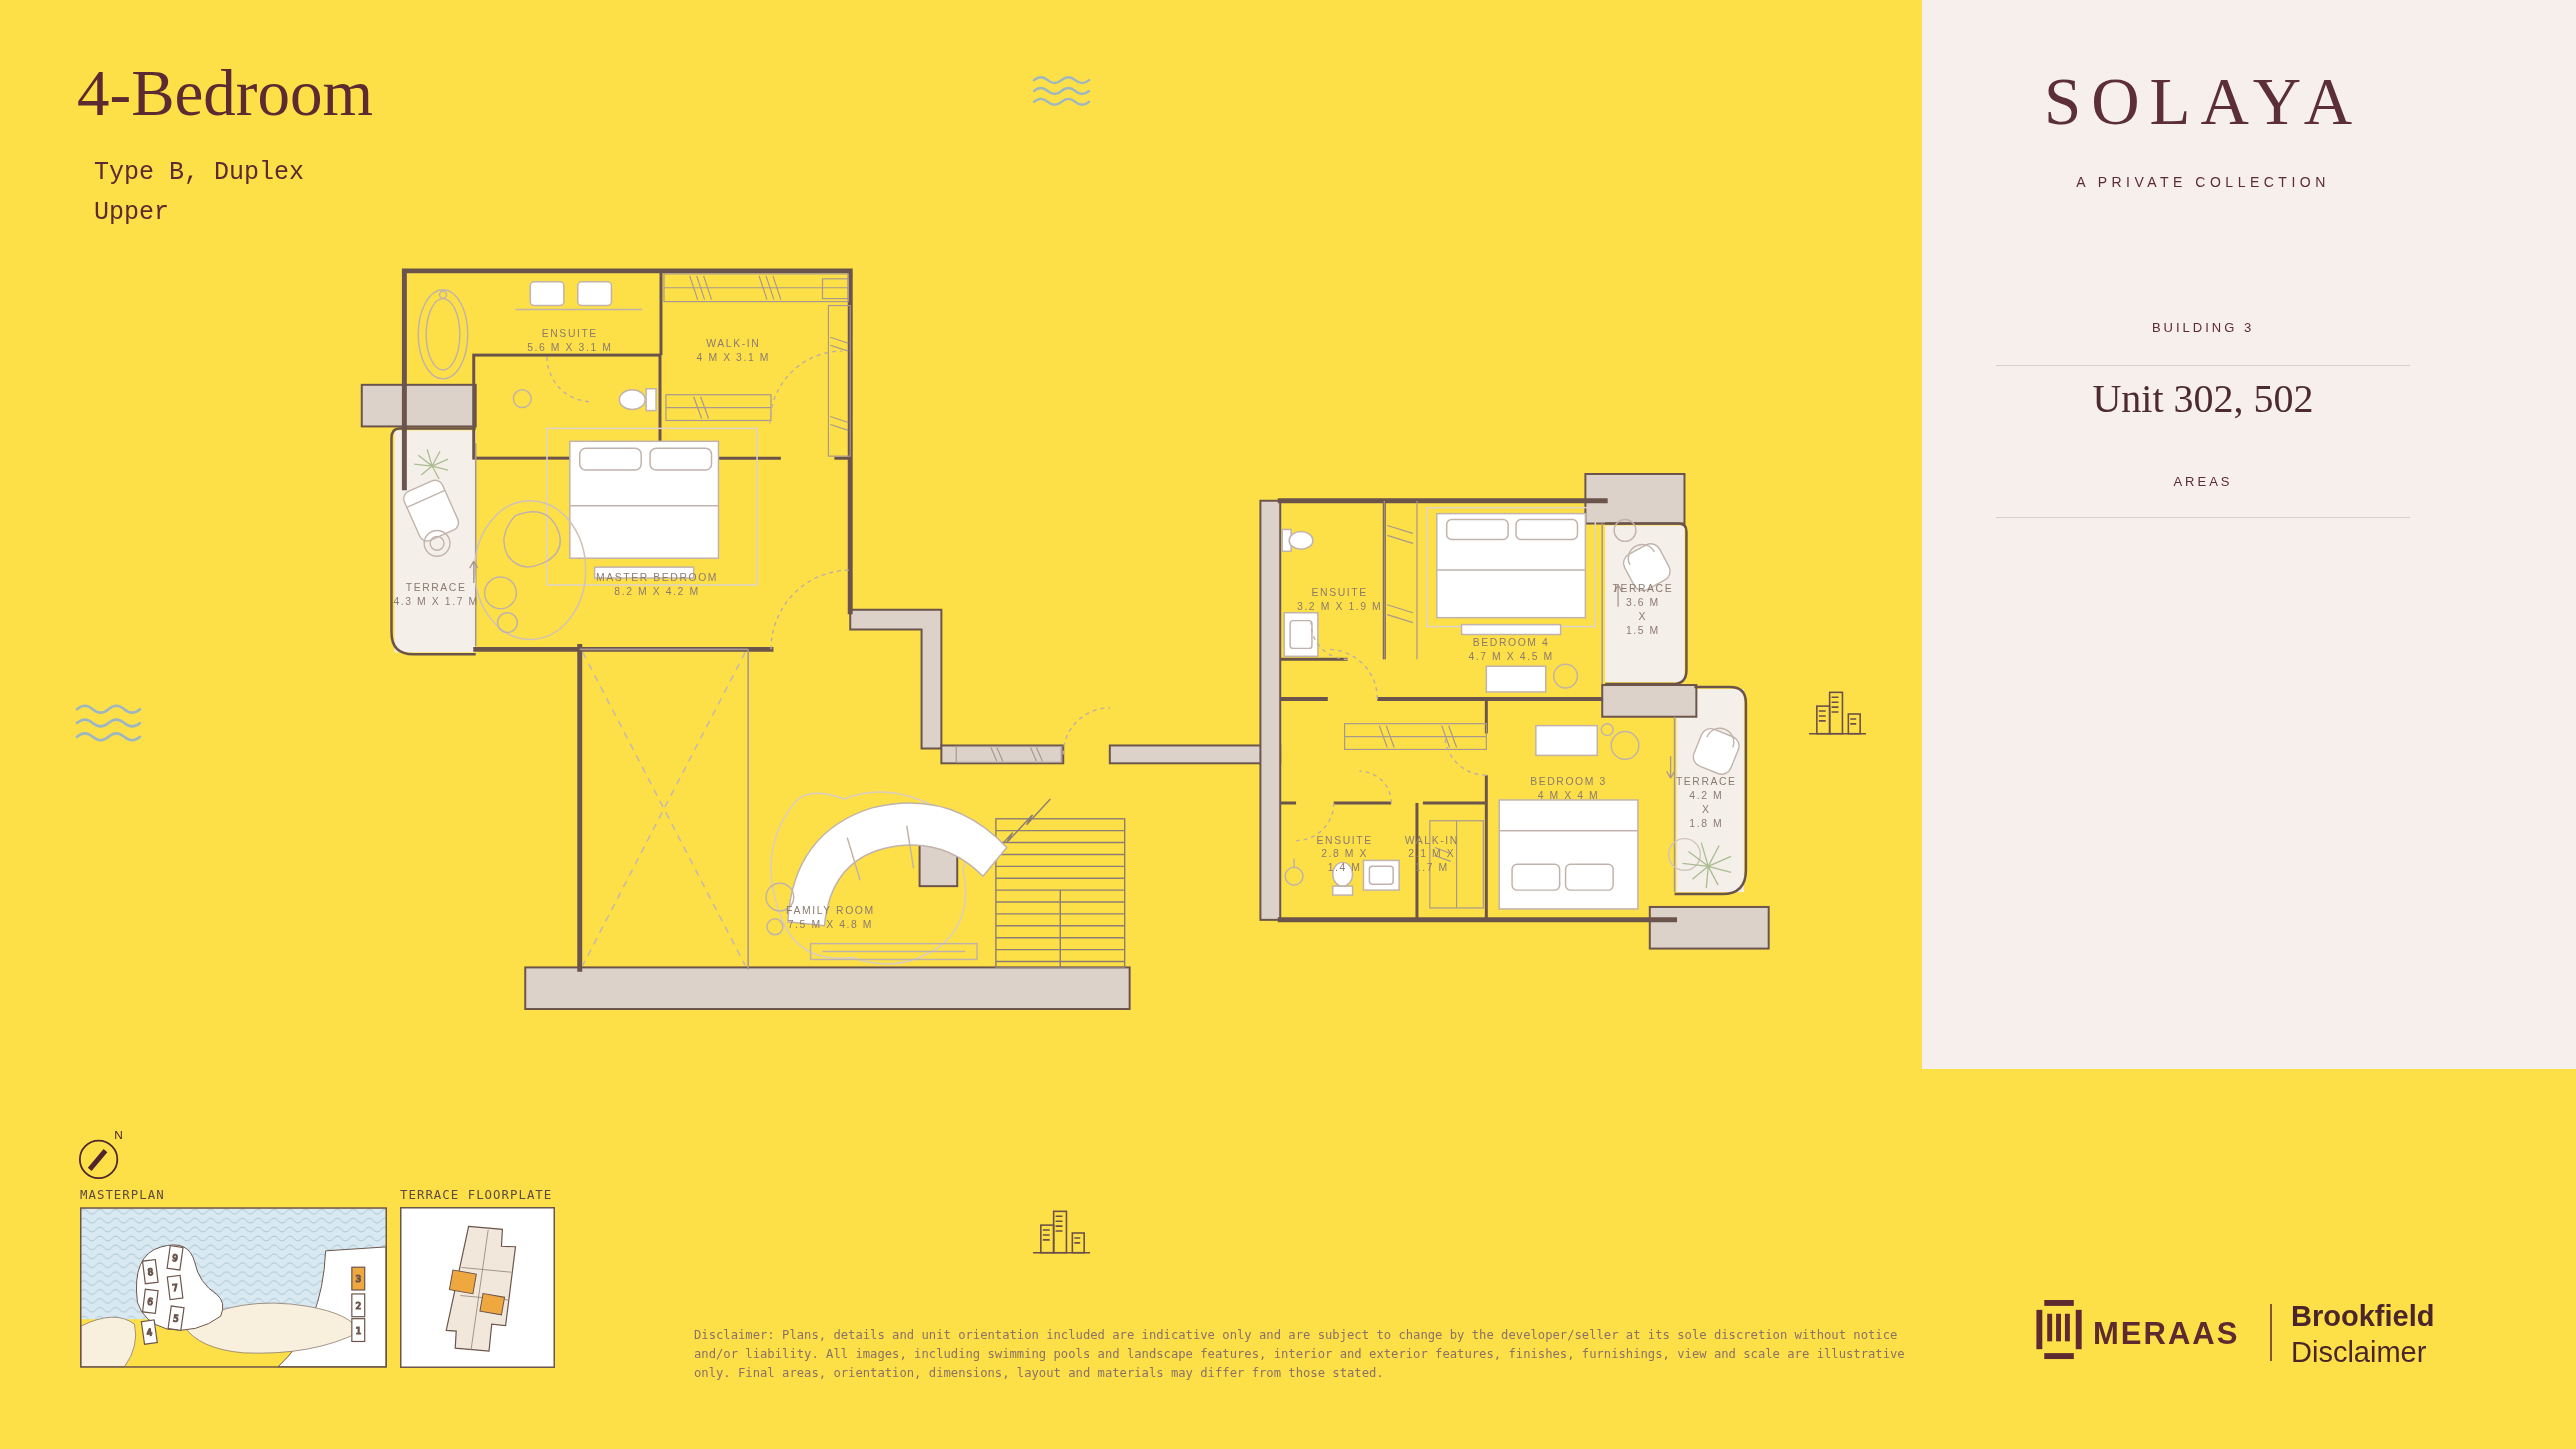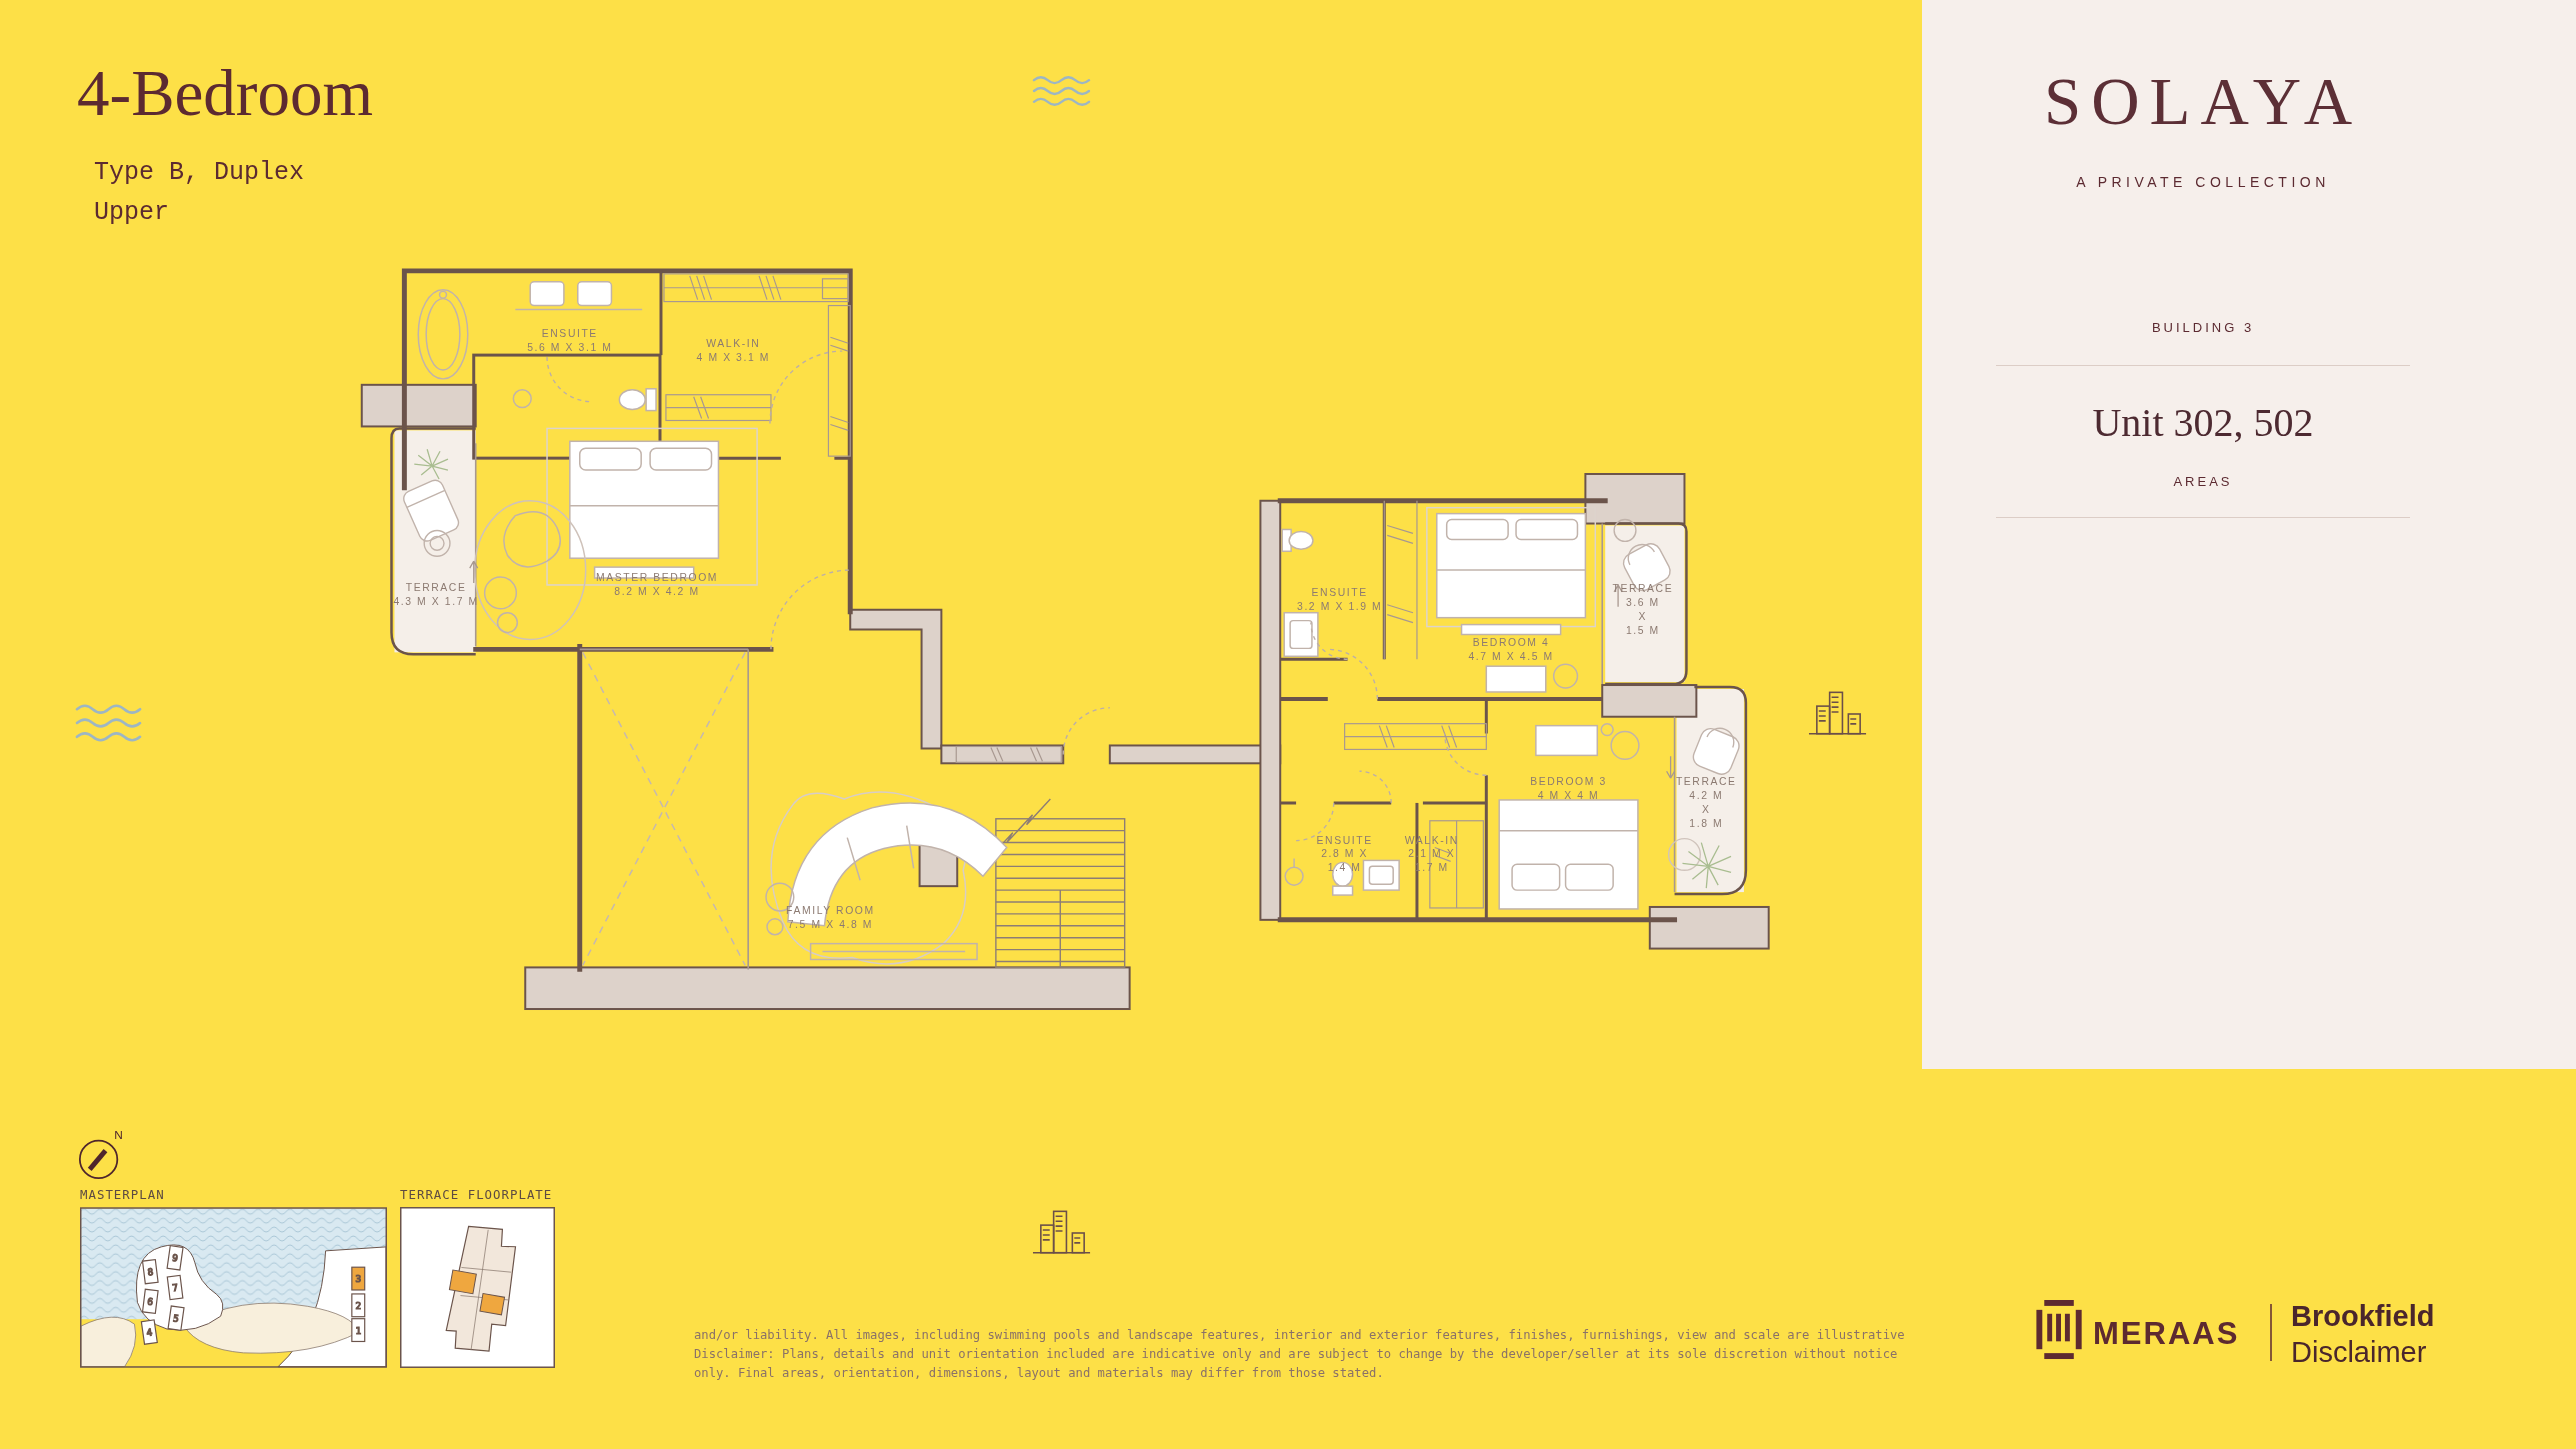--- a/index.html
+++ b/index.html
@@ -15,21 +15,21 @@
 
   
   .sidebar{left:1922px;top:0;width:654px;height:1069px;background:#f6efeb;}
   .side-item{position:absolute;left:74px;width:414px;text-align:center;color:#5c2a31;}
   .logo{top:63px;font-family:"Liberation Serif",serif;font-size:67px;letter-spacing:10px;
         color:#5c2f36;white-space:nowrap;}
   .tagline{top:174px;font-size:14px;letter-spacing:4.5px;}
   .smallcap{font-size:13px;letter-spacing:3px;color:#5c2a31;}
   .building{top:320px;}
   .rule{position:absolute;left:74px;width:414px;height:1px;background:#dccdc6;}
-  .unit{top:375px;font-family:"Liberation Serif",serif;font-size:40px;color:#4d2a31;margin-top:24px;}
+  .unit{top:375px;font-family:"Liberation Serif",serif;font-size:40px;color:#4d2a31;}
   .areas-h{top:474px;}
   .area-lines{top:526px;font-family:"Liberation Serif",serif;font-size:36px;
               line-height:47px;color:#4d2a31;}
 
   
   .meraas-text{left:2093px;top:1316px;font-size:31px;font-weight:bold;letter-spacing:2px;color:#5d2a30;}
   .logo-divider{left:2270px;top:1304px;width:2px;height:57px;background:#5d2a30;opacity:.75;}
   .brookfield{left:2291px;top:1298px;font-size:29px;color:#4a262c;line-height:36px;}
   .brookfield .b1{font-weight:bold;}
 
@@ -385,22 +385,22 @@
     <rect x="0.75" y="0.75" width="154.5" height="160.5" fill="#ffffff" stroke="#6b544b" stroke-width="1.5"></rect>
     <g transform="translate(78,84) rotate(10)">
       <path d="M-20 -62 L14 -65 L16 -48 L30 -50 L34 30 L20 31 L22 58 L-12 61 L-14 44 L-24 45 Z" fill="#f2e7db" stroke="#6b544b" stroke-width="1.2"></path>
       <path d="M-20 -20 L30 -24 M-16 8 L32 4 M0 -62 L4 60" stroke="#8a7a6f" stroke-width="0.7" fill="none"></path>
       <rect x="-28" y="-16" width="24" height="20" fill="#efa73f" stroke="#6b544b" stroke-width="1"></rect>
       <rect x="6" y="2" width="22" height="18" fill="#efa73f" stroke="#6b544b" stroke-width="1"></rect>
     </g>
   </svg>
 
   <div class="abs disclaimer">
+    <div>Disclaimer: Plans, details and unit orientation included are indicative only and are subject to change by the developer/seller at its sole discretion without notice</div>
     <div>and/or liability. All images, including swimming pools and landscape features, interior and exterior features, finishes, furnishings, view and scale are illustrative</div>
-    <div>Disclaimer: Plans, details and unit orientation included are indicative only and are subject to change by the developer/seller at its sole discretion without notice</div>
     <div>only. Final areas, orientation, dimensions, layout and materials may differ from those stated.</div>
   </div>
 
   <div class="abs sidebar">
     <div class="side-item logo">SOLAYA</div>
     <div class="side-item tagline">A PRIVATE COLLECTION</div>
     <div class="side-item smallcap building">BUILDING 3</div>
     <div class="rule" style="top:365px"></div>
     <div class="side-item unit">Unit 302, 502</div>
     <div class="side-item smallcap areas-h">AREAS</div>

